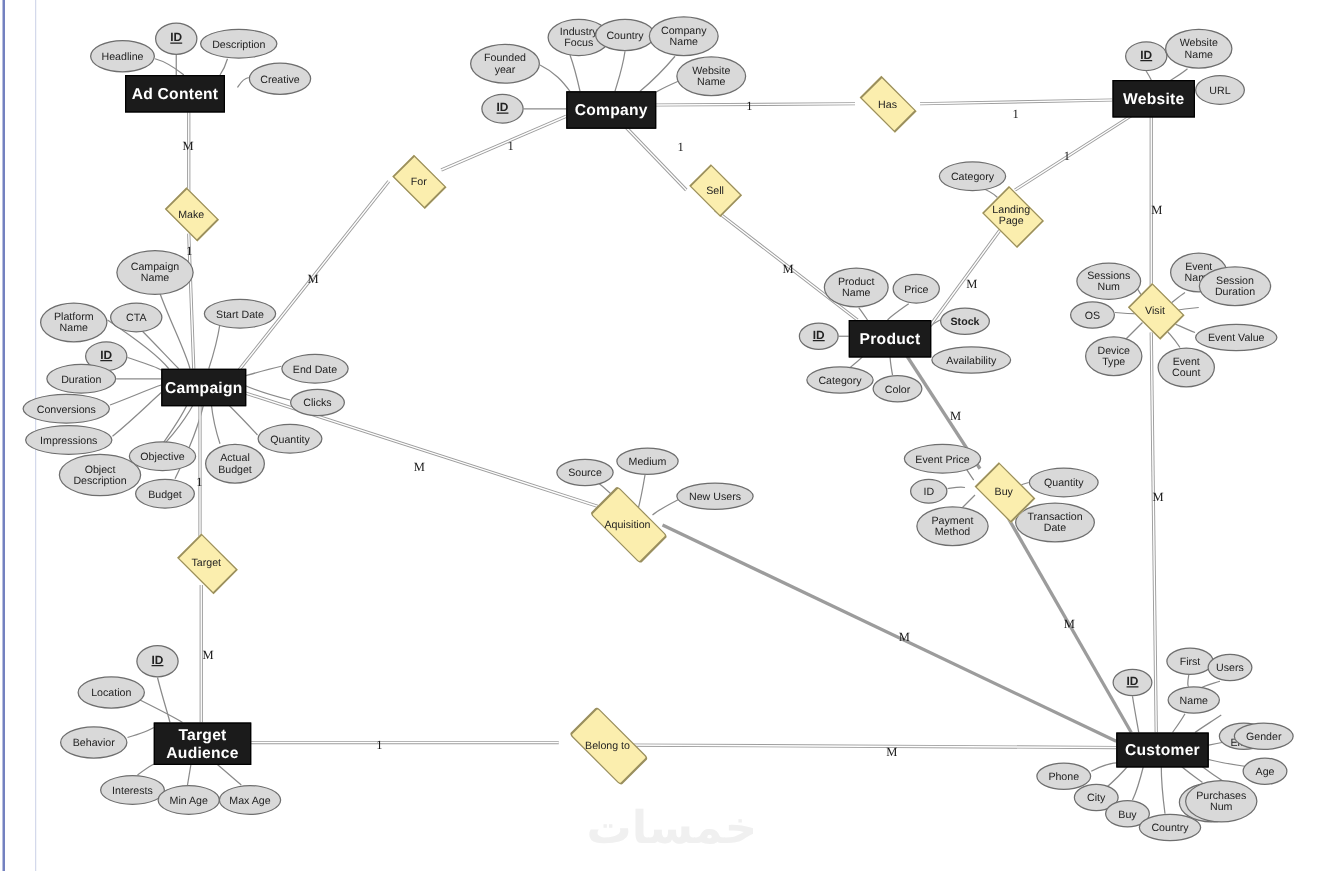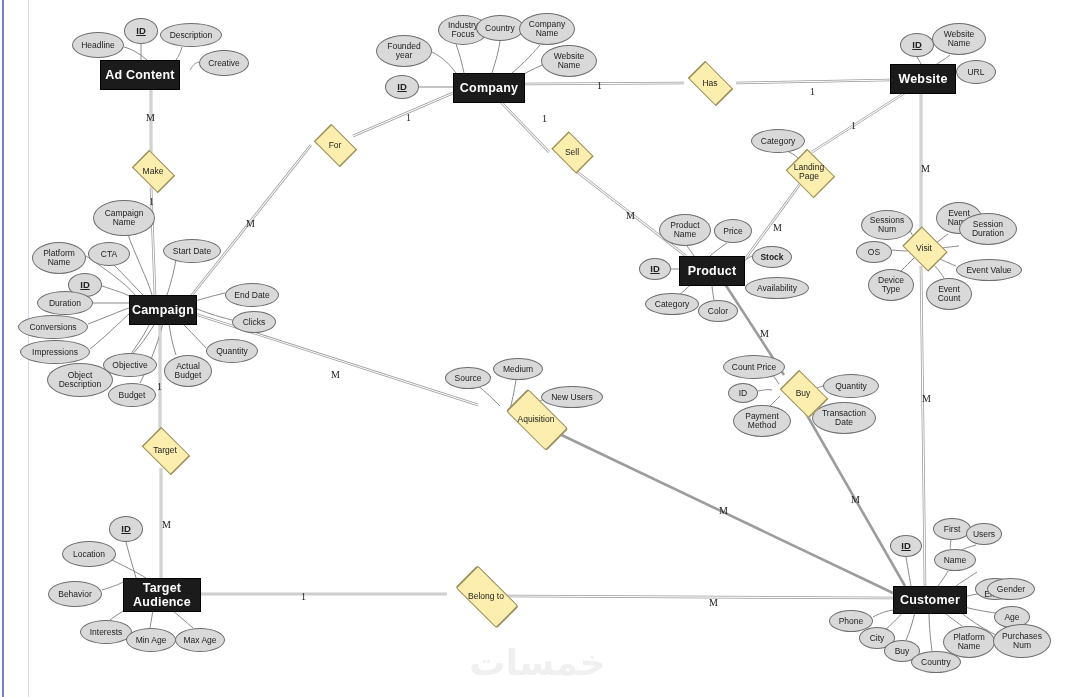--- a/index.html
+++ b/index.html
@@ -359,21 +359,21 @@
       </div>
       <div class="attr" style="left: 884px; top: 640px; width: 36px; height: 22px;">
         <span>Buy</span>
       </div>
       <div class="attr" style="left: 911px; top: 651px; width: 50px; height: 22px;">
         <span>Country</span>
       </div>
       <div class="attr" style="left: 943px; top: 626px; width: 52px; height: 32px;">
         <span>Platform<br>Name</span>
       </div>
-      <div class="attr" style="left: 993px; top: 624px; width: 58px; height: 34px; justify-content: center;">
+      <div class="attr" style="left: 948px; top: 624px; width: 58px; height: 34px; justify-content: center;">
         <span>Purchases<br>Num</span>
       </div>
       <div class="attr" style="left: 861px; top: 210px; width: 52px; height: 30px;">
         <span>Sessions<br>Num</span>
       </div>
       <div class="attr" style="left: 936px; top: 202px; width: 46px; height: 32px;">
         <span>Event<br>Name</span>
       </div>
       <div class="attr" style="left: 959px; top: 213px; width: 58px; height: 32px;">
         <span>Session<br>Duration</span>
@@ -384,21 +384,21 @@
       <div class="attr" style="left: 956px; top: 259px; width: 66px; height: 22px;">
         <span>Event Value</span>
       </div>
       <div class="attr" style="left: 868px; top: 269px; width: 46px; height: 32px;">
         <span>Device<br>Type</span>
       </div>
       <div class="attr" style="left: 926px; top: 278px; width: 46px; height: 32px;">
         <span>Event<br>Count</span>
       </div>
       <div class="attr" style="left: 723px; top: 355px; width: 62px; height: 24px;">
-        <span>Count Price</span>
+        <span>Event Price</span>
       </div>
       <div class="attr" style="left: 728px; top: 383px; width: 30px; height: 20px;">
         <span>ID</span>
       </div>
       <div class="attr" style="left: 823px; top: 374px; width: 56px; height: 24px;">
         <span>Quantity</span>
       </div>
       <div class="attr" style="left: 733px; top: 405px; width: 58px; height: 32px;">
         <span>Payment<br>Method</span>
       </div>
@@ -440,21 +440,21 @@
         <span class="lbl">Landing<br>Page</span>
       </div>
       <div class="rel" style="left: 900px; top: 230px; width: 48px; height: 36px;">
         <div class="dia" style="width: 25.92px; height: 25.92px; left: 11.04px; top: 5.04px; transform: rotate(45deg) scale(1.30965, 0.982241);"></div>
         <span class="lbl">Visit</span>
       </div>
       <div class="rel" style="left: 776px; top: 375px; width: 54px; height: 36px;">
         <div class="dia" style="width: 25.92px; height: 25.92px; left: 14.04px; top: 5.04px; transform: rotate(45deg) scale(1.47336, 0.982241);"></div>
         <span class="lbl">Buy</span>
       </div>
-      <div class="rel wide" style="left: 498px; top: 398px; width: 76px; height: 42px;">
+      <div class="rel wide" style="left: 464px; top: 398px; width: 76px; height: 42px;">
         <div class="dia" style="width: 30.24px; height: 30.24px; left: 22.88px; top: 5.88px; transform: rotate(45deg) scale(1.77739, 0.982241);"></div>
         <span class="lbl">Aquisition</span>
       </div>
       <div class="rel" style="left: 138px; top: 432px; width: 54px; height: 36px;">
         <div class="dia" style="width: 25.92px; height: 25.92px; left: 14.04px; top: 5.04px; transform: rotate(45deg) scale(1.47336, 0.982241);"></div>
         <span class="lbl">Target</span>
       </div>
       <div class="rel wide" style="left: 447px; top: 575px; width: 78px; height: 42px;">
         <div class="dia" style="width: 30.24px; height: 30.24px; left: 23.88px; top: 5.88px; transform: rotate(45deg) scale(1.82416, 0.982241);"></div>
         <span class="lbl">Belong to</span>

